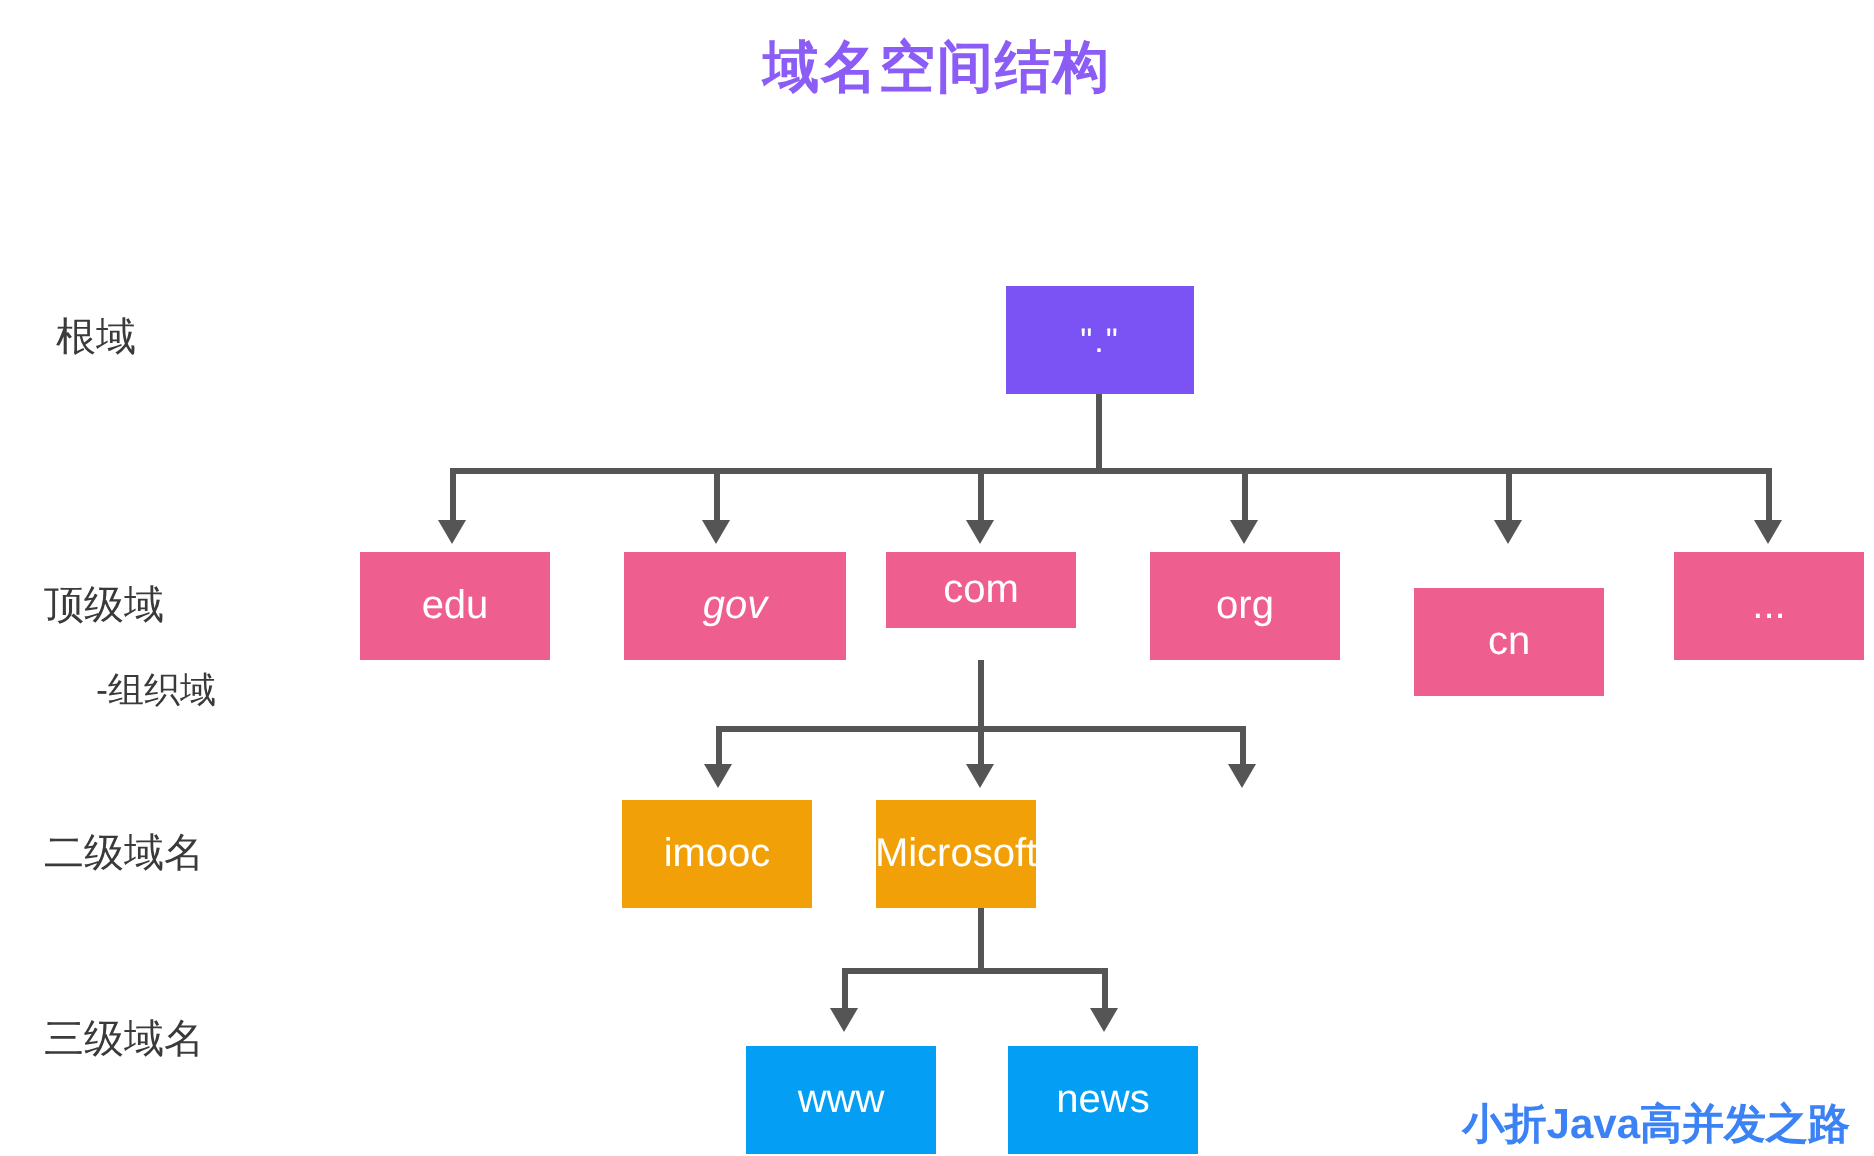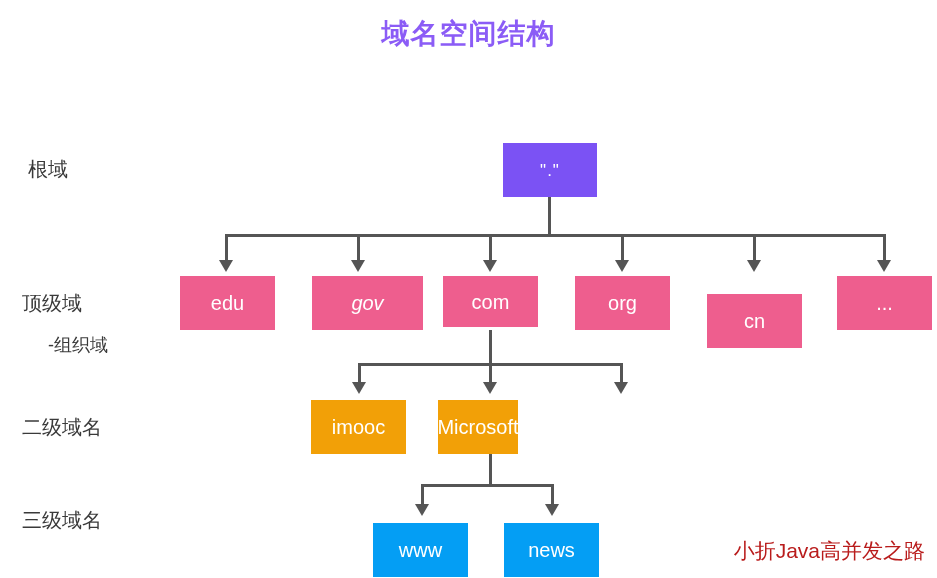--- a/index.html
+++ b/index.html
@@ -86,26 +86,27 @@
     border-left: 7px solid transparent;
     border-right: 7px solid transparent;
     border-top: 12px solid #555555;
     z-index: 2;
   }
 
   
   #watermark {
     position: absolute;
     right: 12px;
-    bottom: 14px;
-    color: #b91c1c;
+    bottom: 2px;
+    color: #3b82f6;
     font-size: 21px;
     line-height: 26px;
     white-space: nowrap;
     user-select: none;
+    font-weight: bold;
   }
 </style>
 </head>
 <body>
 
 <div id="canvas">
 
   <div id="diagram-title">域名空间结构</div>
 
   <div class="row-label" style="left:28px; top:156px;">根域</div>
@@ -139,21 +140,21 @@
 
   <div class="vline" style="left:883px; top:234px; height:28px;"></div>
   <div class="arrow" style="left:877px; top:260px;"></div>
 
   <div class="node tld" style="left:180px; top:276px; width:95px; height:54px;">
     <span>edu</span>
   </div>
   <div class="node tld" style="left:312px; top:276px; width:111px; height:54px;font-style:italic;">
     <span>gov</span>
   </div>
-  <div class="node tld" style="left:443px; top:276px; width:95px; height:51px;">
+  <div class="node tld" style="left:443px; top:276px; width:95px; height:38px;">
     <span>com</span>
   </div>
   <div class="node tld" style="left:575px; top:276px; width:95px; height:54px;">
     <span>org</span>
   </div>
   <div class="node tld" style="left:707px; top:276px; width:95px; height:54px;margin-top:18px;">
     <span>cn</span>
   </div>
   <div class="node tld" style="left:837px; top:276px; width:95px; height:54px;">
     <span>...</span>

